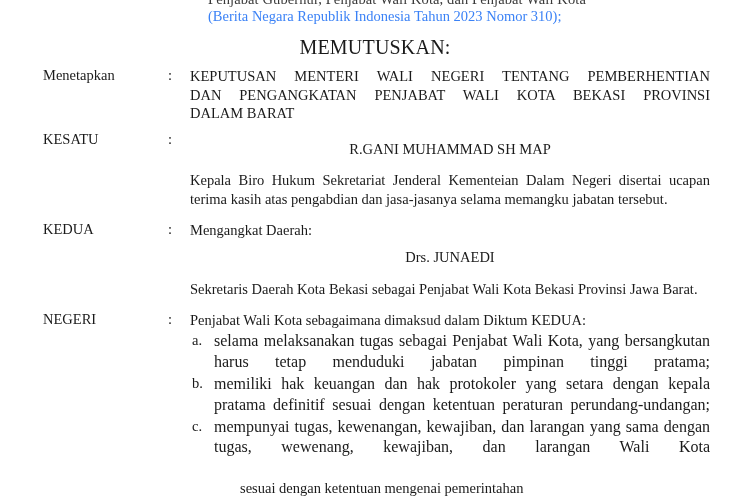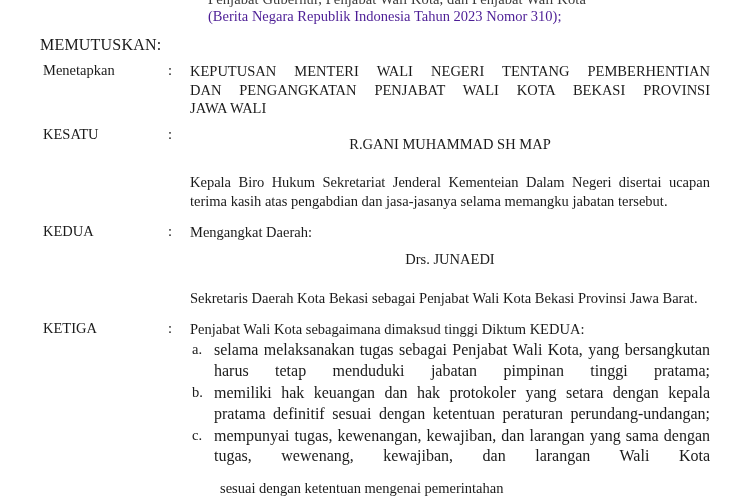--- a/index.html
+++ b/index.html
@@ -35,25 +35,26 @@
     letter-spacing: 0.1px;
     color: #3a3a3a;
     white-space: nowrap;
   }
   .clipped-top .line-b {
     position: absolute;
     top: 8px;
     left: 168px;
     right: 0;
     font-size: 14.5px;
-    color: #4c1d95;
+    color: #3b82f6;
     white-space: nowrap;
   }
   .center-line {
-    font-size: 16px;
+    text-align: center;
+    font-size: 20px;
     margin: 6px 0 8px 0;
     letter-spacing: 0.2px;
   }
   .row {
     display: flex;
     align-items: flex-start;
     margin-bottom: 2px;
   }
   .label {
     width: 128px;
@@ -78,21 +79,21 @@
     text-align: left;
   }
   .content .centered {
     text-align: right;
     text-align-last: center;
     margin: 9px 0 4px 0;
   }
   .para {
     text-align: justify;
     line-height: 1.3;
-    margin-top: 20px;
+    margin-top: 13px;
   }
   .list {
     margin: 2px 0 0 0;
     padding: 0;
   }
   .list-item {
     display: flex;
     align-items: flex-start;
     margin-bottom: 1px;
   }
@@ -118,21 +119,21 @@
     position: absolute;
     left: 40px;
     right: 40px;
     bottom: 0;
     height: 18px;
     overflow: hidden;
   }
   .bottom-clip .btext {
     position: absolute;
     top: -2px;
-    left: 180px;
+    left: 200px;
     right: 0;
     font-size: 14.5px;
     white-space: nowrap;
   }
 </style>
 </head>
 <body>
 
 <div class="page">
 
@@ -142,21 +143,21 @@
   </div>
 
   <div class="center-line">MEMUTUSKAN:</div>
 
   <div class="row">
     <div class="label">Menetapkan</div>
     <div class="colon">:</div>
     <div class="content plain">
       <div class="justify-all" style="text-align:justify;text-align-last:justify;">KEPUTUSAN MENTERI WALI NEGERI TENTANG PEMBERHENTIAN</div>
       <div class="justify-all" style="text-align:justify;text-align-last:justify;">DAN PENGANGKATAN PENJABAT WALI KOTA BEKASI PROVINSI</div>
-      <div>JAWA WALI</div>
+      <div>DALAM BARAT</div>
     </div>
   </div>
 
   <div class="spacer-6"></div>
 
   <div class="row">
     <div class="label">KESATU</div>
     <div class="colon">:</div>
     <div class="content plain">
       <div class="centered">R.GANI MUHAMMAD SH MAP</div>
@@ -172,24 +173,24 @@
     <div class="content plain">
       <div>Mengangkat Daerah:</div>
       <div class="centered">Drs. JUNAEDI</div>
       <div class="para">Sekretaris Daerah Kota Bekasi sebagai Penjabat Wali Kota Bekasi Provinsi Jawa Barat.</div>
     </div>
   </div>
 
   <div class="spacer-10"></div>
 
   <div class="row">
-    <div class="label">KETIGA</div>
-    <div class="colon">:</div>
-    <div class="content plain">
-      <div>Penjabat Wali Kota sebagaimana dimaksud tinggi Diktum KEDUA:</div>
+    <div class="label">NEGERI</div>
+    <div class="colon">:</div>
+    <div class="content plain">
+      <div>Penjabat Wali Kota sebagaimana dimaksud dalam Diktum KEDUA:</div>
       <div class="list">
         <div class="list-item">
           <div class="list-marker">a.</div>
           <div class="list-text jall">selama melaksanakan tugas sebagai Penjabat Wali Kota, yang bersangkutan harus tetap menduduki jabatan pimpinan tinggi pratama;</div>
         </div>
         <div class="list-item">
           <div class="list-marker">b.</div>
           <div class="list-text jall">memiliki hak keuangan dan hak protokoler yang setara dengan kepala pratama definitif sesuai dengan ketentuan peraturan perundang-undangan;</div>
         </div>
         <div class="list-item">

